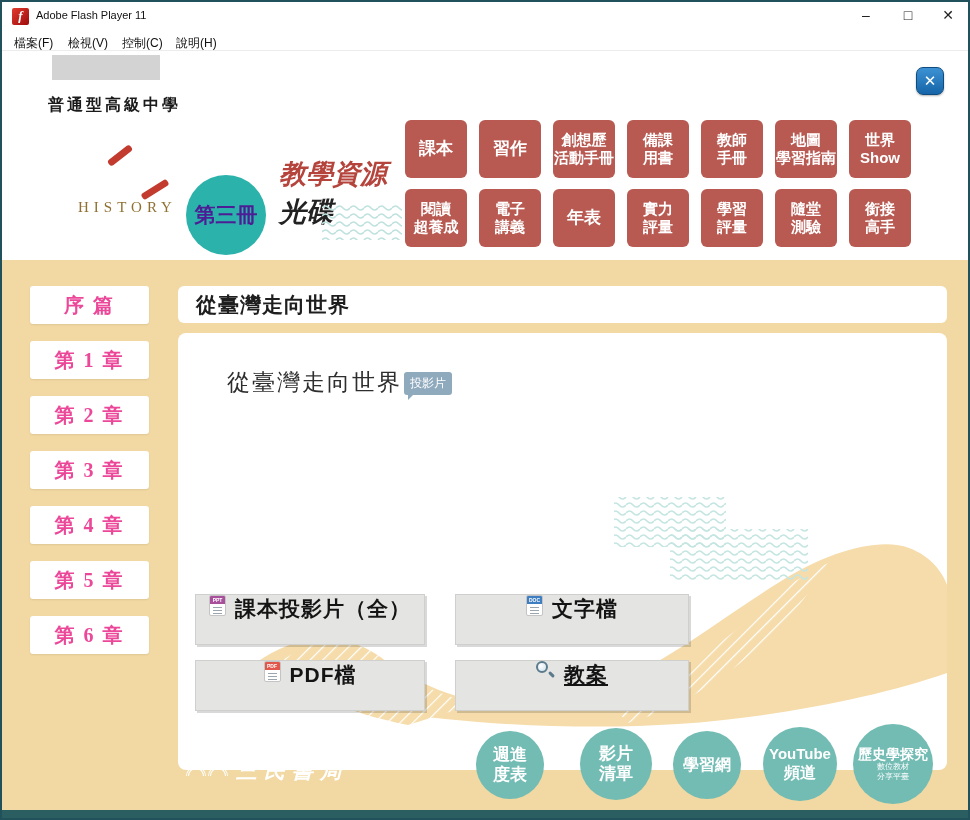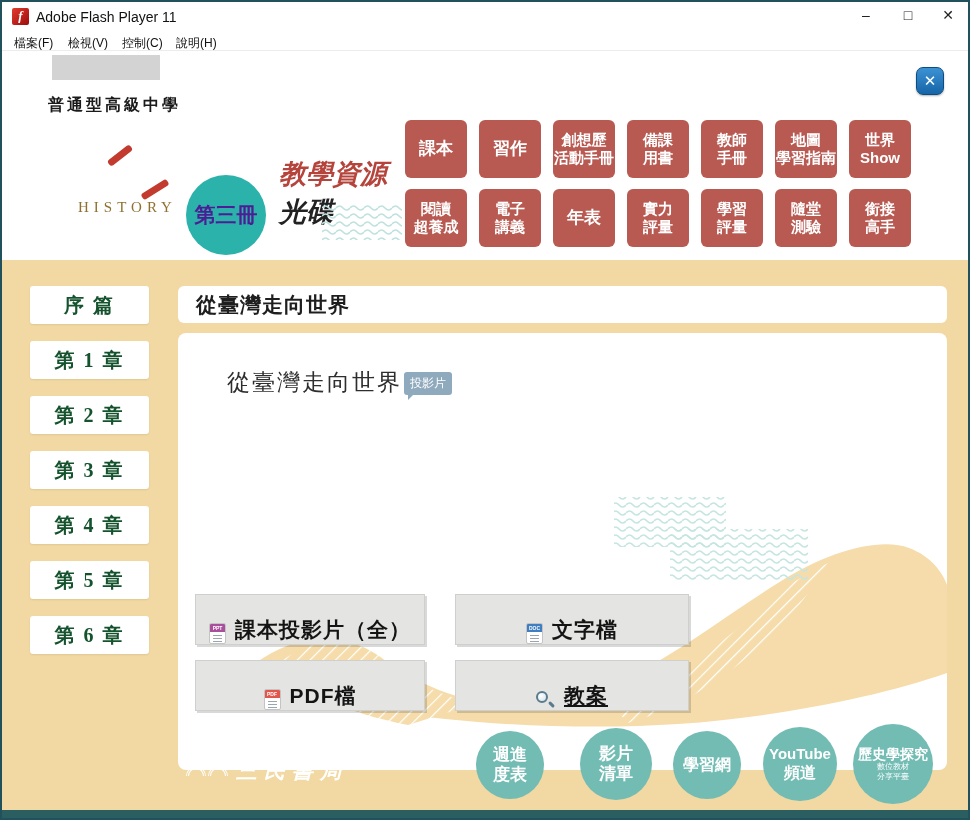--- a/index.html
+++ b/index.html
@@ -6,21 +6,21 @@
   html,body { background:#555; }
   #win {
     position:relative; width:970px; height:820px; overflow:hidden;
     background:#fff; border:2px solid #21525c;
     font-family:"Liberation Sans","DejaVu Sans",sans-serif;
   }
   
   #titlebar { position:absolute; left:0; top:0; width:100%; height:30px; background:#fff; }
   .flash-icon { position:absolute; left:10px; top:6px; width:17px; height:17px; border-radius:2px;
     background:linear-gradient(135deg,#e23b2e,#9e0b0b); color:#fff; font:italic bold 13px/16px "Liberation Serif",serif; text-align:center; }
-  .win-title { position:absolute; left:34px; top:7px; font-size:14px; color:#111; }
+  .win-title { position:absolute; left:34px; top:7px; font-size:11px; color:#111; }
   .winbtn { position:absolute; top:0; width:40px; height:28px; text-align:center; line-height:26px; font-size:14px; color:#222; cursor:default; }
   #btn-min { right:82px; } #btn-max { right:40px; } #btn-close { right:0; }
   
   #menubar { position:absolute; left:0; top:30px; width:100%; height:19px; background:#fff; border-bottom:1px solid #ececec; }
   .menu-item { position:absolute; top:1px; font-size:12px; color:#111; padding:2px 4px; }
   
   #topzone { position:absolute; left:0; top:50px; width:100%; height:208px; background:#fff; }
   .gray-box { position:absolute; left:50px; top:3px; width:108px; height:25px; background:#d3d3d3; }
   .school-band { position:absolute; left:46px; top:31px; font-size:16px; letter-spacing:3px; color:#1a1a1a; font-weight:bold; white-space:nowrap;margin-top:12px; }
   .logo-cn { position:absolute; left:36px; top:40px; font-family:"Liberation Serif","DejaVu Serif",serif;
@@ -42,36 +42,36 @@
     box-shadow:0 1px 2px rgba(0,0,0,.3); }
   .nav-row { position:absolute; left:403px; display:flex; gap:12px; }
   #nav-row1 { top:68px; } #nav-row2 { top:137px; }
   .nav-btn { width:62px; height:58px; background:#b85a52; border-radius:6px; color:#fff;
     display:flex; flex-direction:column; align-items:center; justify-content:center;
     font-size:15px; line-height:1.22; font-weight:bold; text-align:center; cursor:pointer; }
   .nav-btn .one { font-size:17px; }
   
   #bodyzone { position:absolute; left:0; top:258px; width:100%; height:554px; background:#f2d8a2; }
   .side-btn { position:absolute; left:28px; width:119px; height:38px; background:#fff; border-radius:3px;
-    font-family:"Liberation Serif","DejaVu Serif",serif; font-size:20px; font-weight:bold; color:#14532d;
+    font-family:"Liberation Serif","DejaVu Serif",serif; font-size:20px; font-weight:bold; color:#ec4899;
     display:flex; align-items:center; justify-content:center; letter-spacing:2px; cursor:pointer;
     box-shadow:0 1px 2px rgba(0,0,0,.08); }
   .section-bar { position:absolute; left:176px; top:26px; width:769px; height:37px; background:#fff;
     border-radius:6px; display:flex; align-items:center; padding-left:18px;
     font-size:21px; font-weight:bold; color:#1e1e1e; letter-spacing:1px; }
   .panel { position:absolute; left:176px; top:73px; width:769px; height:437px; background:#fff;
     border-radius:8px; overflow:hidden; }
   .content-title { position:absolute; left:49px; top:34px; font-size:23px; color:#2e2e2e; letter-spacing:2px; z-index:3; }
   .tag { position:absolute; left:226px; top:39px; background:#8fa9bd; color:#fff; font-size:12px;
     padding:3px 6px; border-radius:3px; z-index:3; }
   .tag:after { content:""; position:absolute; left:4px; bottom:-5px; border:3px solid transparent;
     border-top-color:#8fa9bd; border-left-color:#8fa9bd; }
   .panel-deco { position:absolute; left:0; top:0; z-index:0; pointer-events:none; }
   .file-btn { position:absolute; width:230px; height:51px; background:#e4e4e2; border:1px solid #cfcfcd;
-    box-shadow:2px 2px 0 rgba(0,0,0,.15); display:flex; align-items:flex-end; justify-content:center; gap:9px;
+    box-shadow:2px 2px 0 rgba(0,0,0,.15); display:flex; align-items:flex-start; justify-content:center; gap:9px;
     font-size:21px; font-weight:bold; color:#141414; cursor:pointer; z-index:2; letter-spacing:1px; }
   #fb1 { left:17px;  top:261px; } #fb2 { left:277px; top:261px; width:234px; }
   #fb3 { left:17px;  top:327px; } #fb4 { left:277px; top:327px; width:234px;text-decoration:underline; }
   .ficon { position:relative; width:17px; height:21px; background:#fff; border:1px solid #c4c4c4; border-radius:2px; flex:none; }
   .ficon .band { position:absolute; top:0; left:0; right:0; height:8px; border-radius:1px 1px 0 0;
     color:#fff; font-size:5px; font-weight:bold; text-align:center; line-height:8px; letter-spacing:0; }
   .ficon .lines { position:absolute; left:3px; right:3px; top:11px; height:7px;
     background:repeating-linear-gradient(#9aa5ad 0 1px,transparent 1px 3px); }
   .band-ppt { background:#a9509d; } .band-doc { background:#3f7fc1; } .band-pdf { background:#e2574c; }
   .mag { position:relative; width:19px; height:19px; flex:none; }

